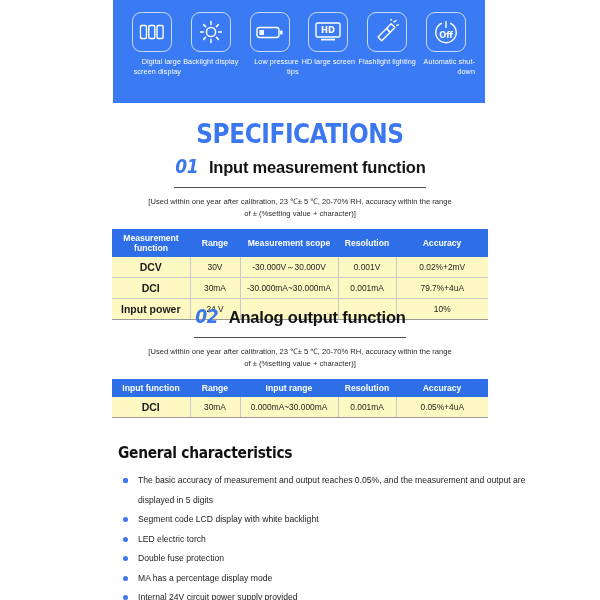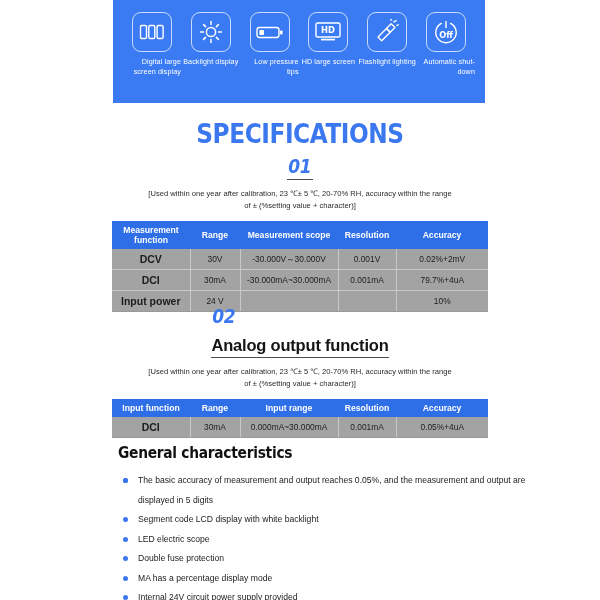--- a/index.html
+++ b/index.html
@@ -82,22 +82,21 @@
     display: flex;
     align-items: baseline;
     justify-content: center;
     gap: 8px;
   }
   .section-head-inner {
     display: inline-flex;
     align-items: baseline;
     gap: 9px;
     border-bottom: 1.6px solid #4d4d4d;
-    padding-bottom: 2px;
-    flex-direction: column;
+    padding-bottom: 10px;
   }
   .section-num {
     font-family: "DejaVu Sans", sans-serif;
     font-weight: bold;
     font-style: italic;
     font-size: 19px;
     color: #3b77ee;
     letter-spacing: -0.5px;
     transform: scaleX(0.9);
   }
@@ -132,21 +131,21 @@
     line-height: 10px;
     border: none;
   }
   .spec-table td {
     font-size: 8.4px;
     text-align: center;
     padding: 4px 2px;
     color: #1c1c1c;
     border-bottom: 1px solid #c9c9c9;
     border-right: 1px solid #c9c9c9;
-    background: #a3a3a3;
+    background: #fef9c3;
   }
   .spec-table td:last-child { border-right: none; }
   .spec-table tr:last-child td { border-bottom: 1.2px solid #9a9a9a; }
   .spec-table td.rowhead {
     font-weight: bold;
     font-size: 10.5px;
   }
   .col-1 { width: 78px; }
   .col-2 { width: 50px; }
   .col-3 { width: 98px; }
@@ -281,20 +280,21 @@
 
   </div>
 </div>
 
 <div class="spec-title">SPECIFICATIONS</div>
 
 <div class="section" style="top:155px;">
   <div class="section-head">
     <span class="section-head-inner">
       <span class="section-num">01</span>
+      <span class="section-name">Input measurement function</span>
     </span>
   </div>
   <div class="section-note">
     <div>[Used within one year after calibration, 23 ℃± 5 ℃, 20-70% RH, accuracy within the range</div>
     <div>of ± (%setting value + character)]</div>
   </div>
 
   <table class="spec-table">
     <colgroup>
       <col class="col-1">
@@ -388,21 +388,21 @@
     <li class="bullet-item">
       <span class="bullet-dot"></span>
       <span>The basic accuracy of measurement and output reaches 0.05%, and the measurement and output are displayed in 5 digits</span>
     </li>
     <li class="bullet-item">
       <span class="bullet-dot"></span>
       <span>Segment code LCD display with white backlight</span>
     </li>
     <li class="bullet-item">
       <span class="bullet-dot"></span>
-      <span>LED electric scope</span>
+      <span>LED electric torch</span>
     </li>
     <li class="bullet-item">
       <span class="bullet-dot"></span>
       <span>Double fuse protection</span>
     </li>
     <li class="bullet-item">
       <span class="bullet-dot"></span>
       <span>MA has a percentage display mode</span>
     </li>
     <li class="bullet-item">

